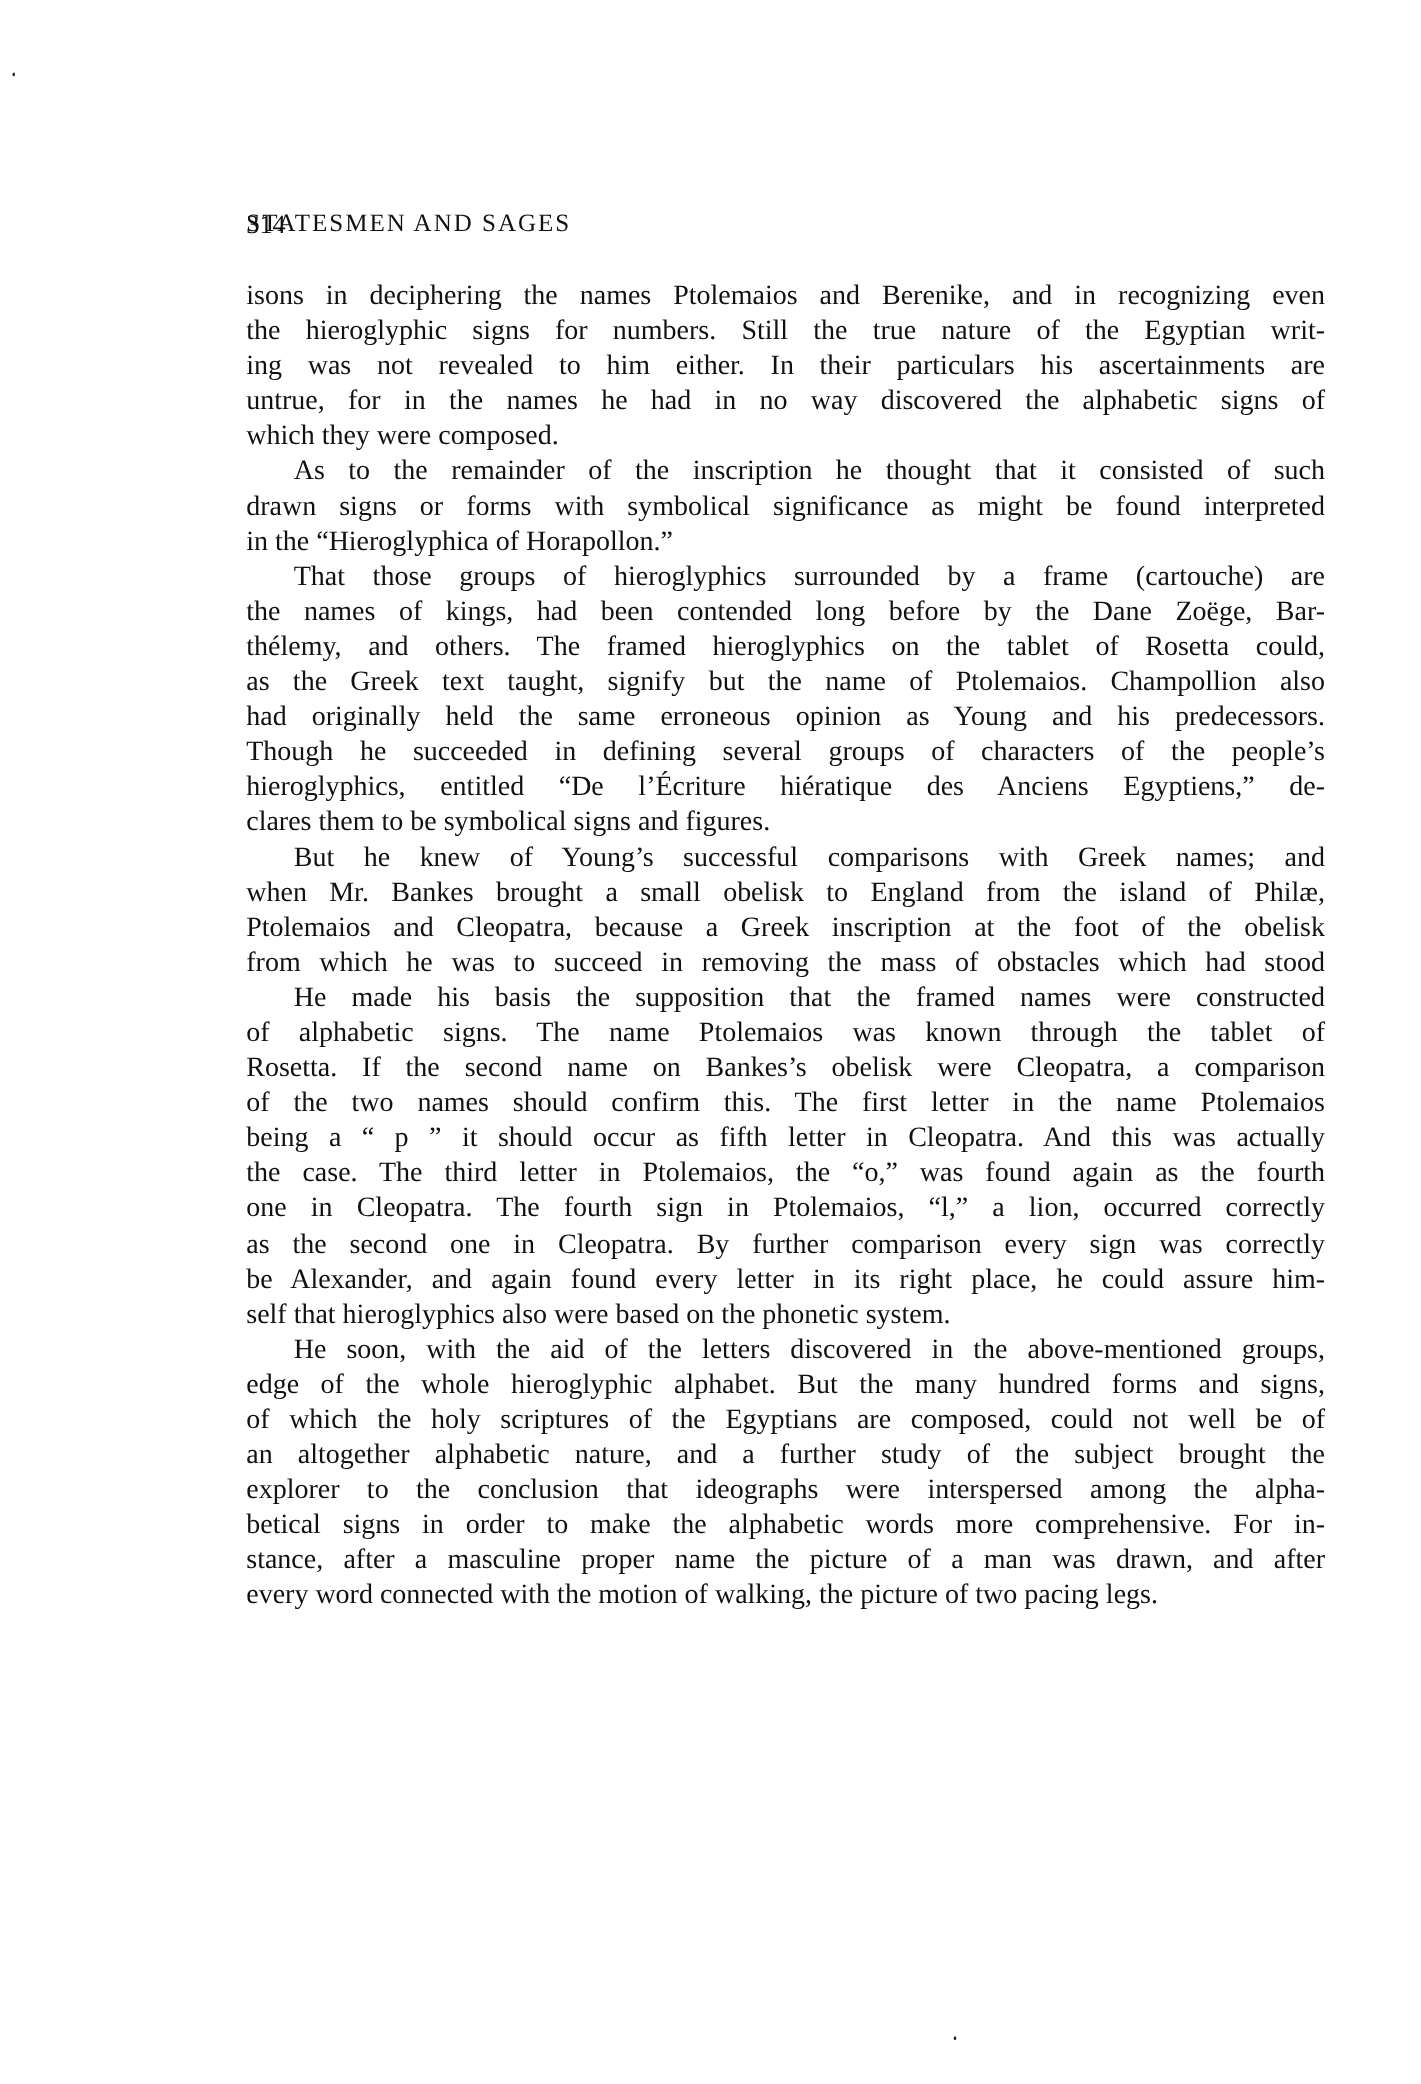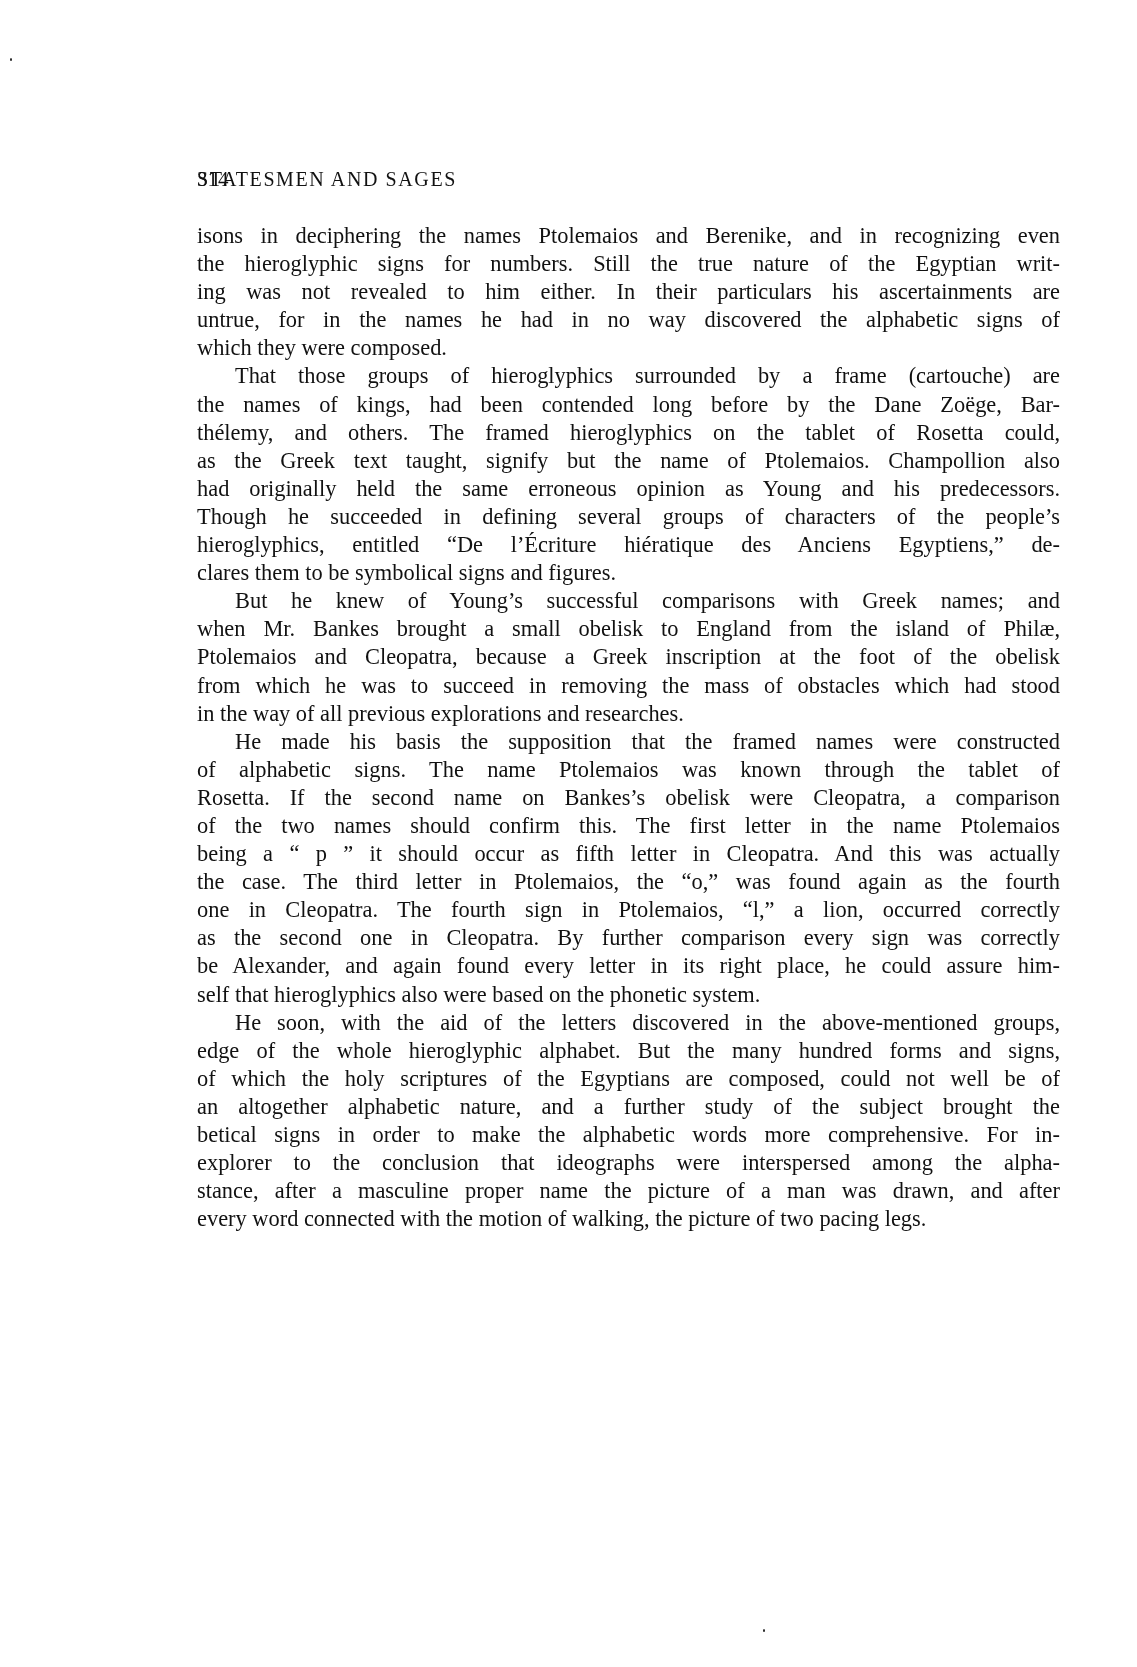--- a/index.html
+++ b/index.html
@@ -32,52 +32,56 @@
 
   <div class="body-text" id="body-text">
       <div>
         <div class="line">isons in deciphering the names Ptolemaios and Berenike, and in recognizing even</div>
         <div class="line">the hieroglyphic signs for numbers.  Still the true nature of the Egyptian writ-</div>
         <div class="line">ing was not revealed to him either.  In their particulars his ascertainments are</div>
         <div class="line">untrue, for in the names he had in no way discovered the alphabetic signs of</div>
         <div class="line last">which they were composed.</div>
       </div>
       <div>
+        <div class="line indent">As to the remainder of the inscription he thought that it consisted of such</div>
+        <div class="line">drawn signs or forms with symbolical significance as might be found interpreted</div>
+        <div class="line last">in the “Hieroglyphica of Horapollon.”</div>
+      </div>
+      <div>
         <div class="line indent">That those groups of hieroglyphics surrounded by a frame (cartouche) are</div>
         <div class="line">the names of kings, had been contended long before by the Dane Zoëge, Bar-</div>
         <div class="line">thélemy, and others.  The framed hieroglyphics on the tablet of Rosetta could,</div>
         <div class="line">as the Greek text taught, signify but the name of Ptolemaios.  Champollion also</div>
         <div class="line">had originally held the same erroneous opinion as Young and his predecessors.</div>
         <div class="line">Though he succeeded in defining several groups of characters of the people’s</div>
         <div class="line">hieroglyphics, entitled “De l’Écriture hiératique des Anciens Egyptiens,” de-</div>
         <div class="line last">clares them to be symbolical signs and figures.</div>
       </div>
       <div>
         <div class="line indent">But he knew of Young’s successful comparisons with Greek names; and</div>
         <div class="line">when Mr. Bankes brought a small obelisk to England from the island of Philæ,</div>
         <div class="line">Ptolemaios and Cleopatra, because a Greek inscription at the foot of the obelisk</div>
         <div class="line">from which he was to succeed in removing the mass of obstacles which had stood</div>
-        <div class="line last">in the way of all previous explorations and researches.</div>
       </div>
       <div>
         <div class="line indent">He made his basis the supposition that the framed names were constructed</div>
         <div class="line">of alphabetic signs.  The name Ptolemaios was known through the tablet of</div>
         <div class="line">Rosetta.  If the second name on Bankes’s obelisk were Cleopatra, a comparison</div>
         <div class="line">of the two names should confirm this.  The first letter in the name Ptolemaios</div>
         <div class="line">being a “ p ” it should occur as fifth letter in Cleopatra.  And this was actually</div>
         <div class="line">the case.  The third letter in Ptolemaios, the “o,” was found again as the fourth</div>
         <div class="line">one in Cleopatra.  The fourth sign in Ptolemaios, “l,” a lion, occurred correctly</div>
         <div class="line">as the second one in Cleopatra.  By further comparison every sign was correctly</div>
         <div class="line">be Alexander, and again found every letter in its right place, he could assure him-</div>
         <div class="line last">self that hieroglyphics also were based on the phonetic system.</div>
       </div>
       <div>
         <div class="line indent">He soon, with the aid of the letters discovered in the above-mentioned groups,</div>
         <div class="line">edge of the whole hieroglyphic alphabet.  But the many hundred forms and signs,</div>
         <div class="line">of which the holy scriptures of the Egyptians are composed, could not well be of</div>
         <div class="line">an altogether alphabetic nature, and a further study of the subject brought the</div>
+        <div class="line">explorer to the conclusion that ideographs were interspersed among the alpha-</div>
         <div class="line">betical signs in order to make the alphabetic words more comprehensive.  For in-</div>
-        <div class="line">explorer to the conclusion that ideographs were interspersed among the alpha-</div>
         <div class="line">stance, after a masculine proper name the picture of a man was drawn, and after</div>
         <div class="line last">every word connected with the motion of walking, the picture of two pacing legs.</div>
       </div>
     </div>
 </div>
 
 </body></html>

